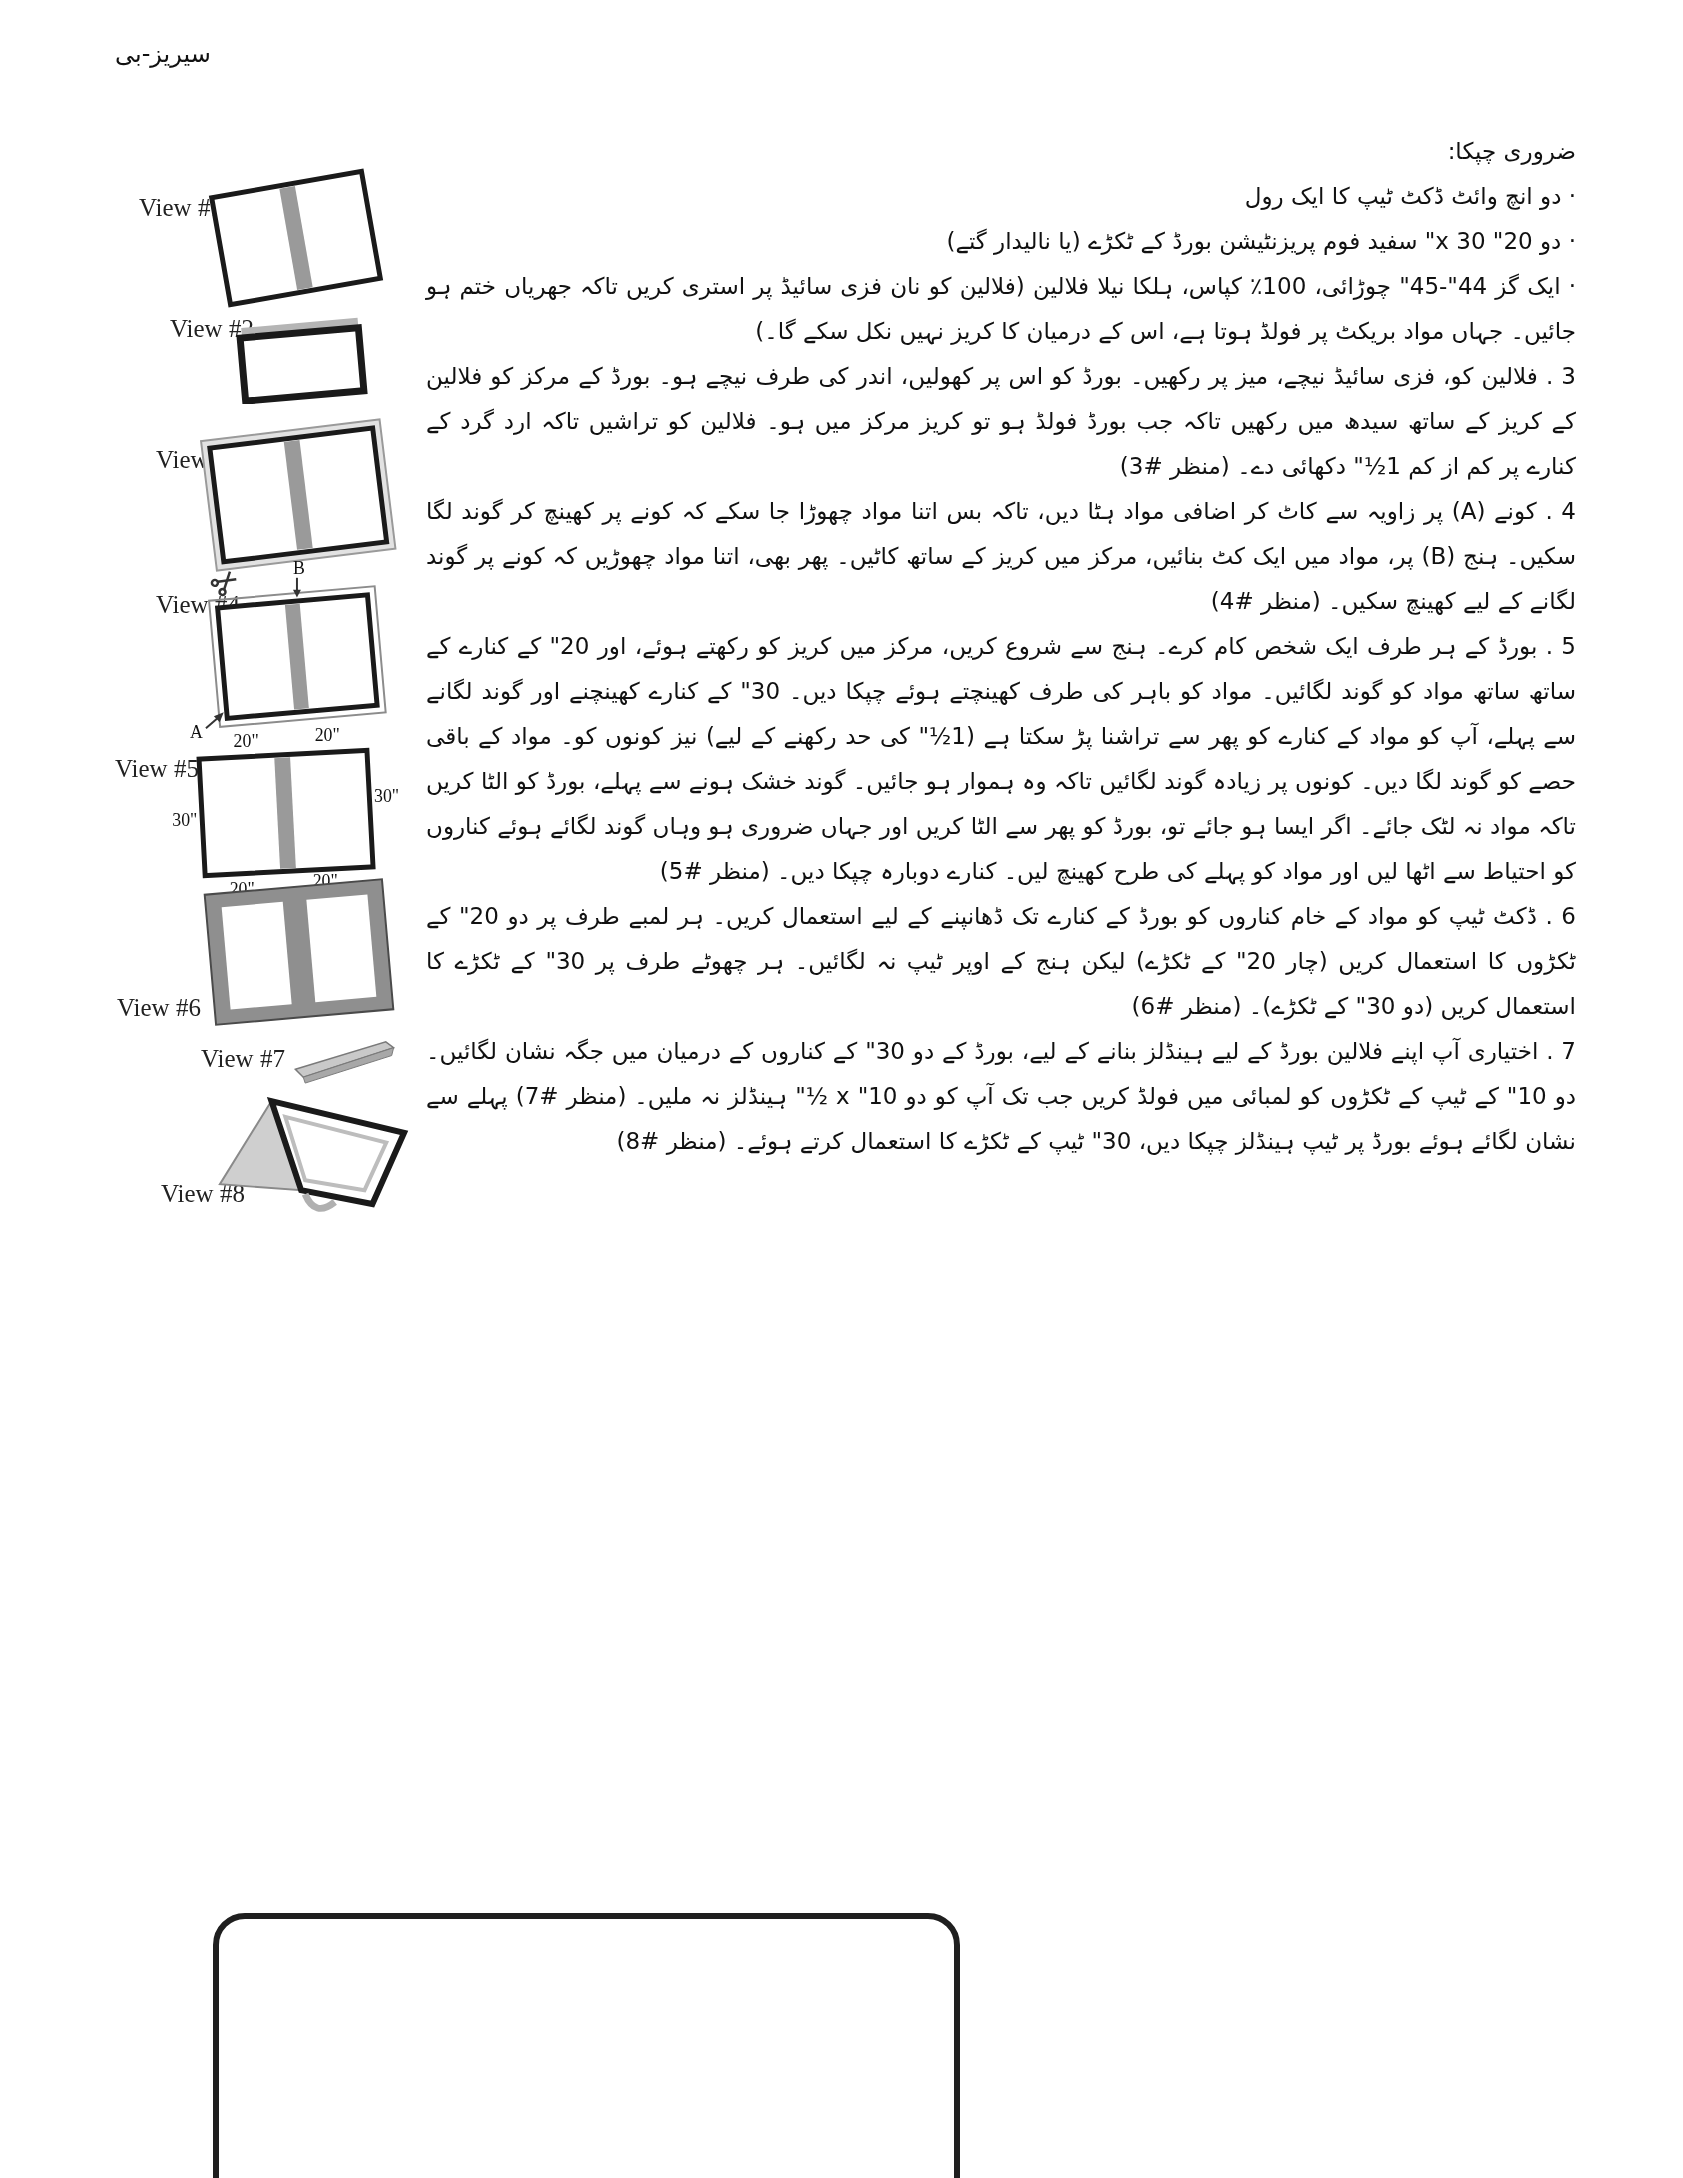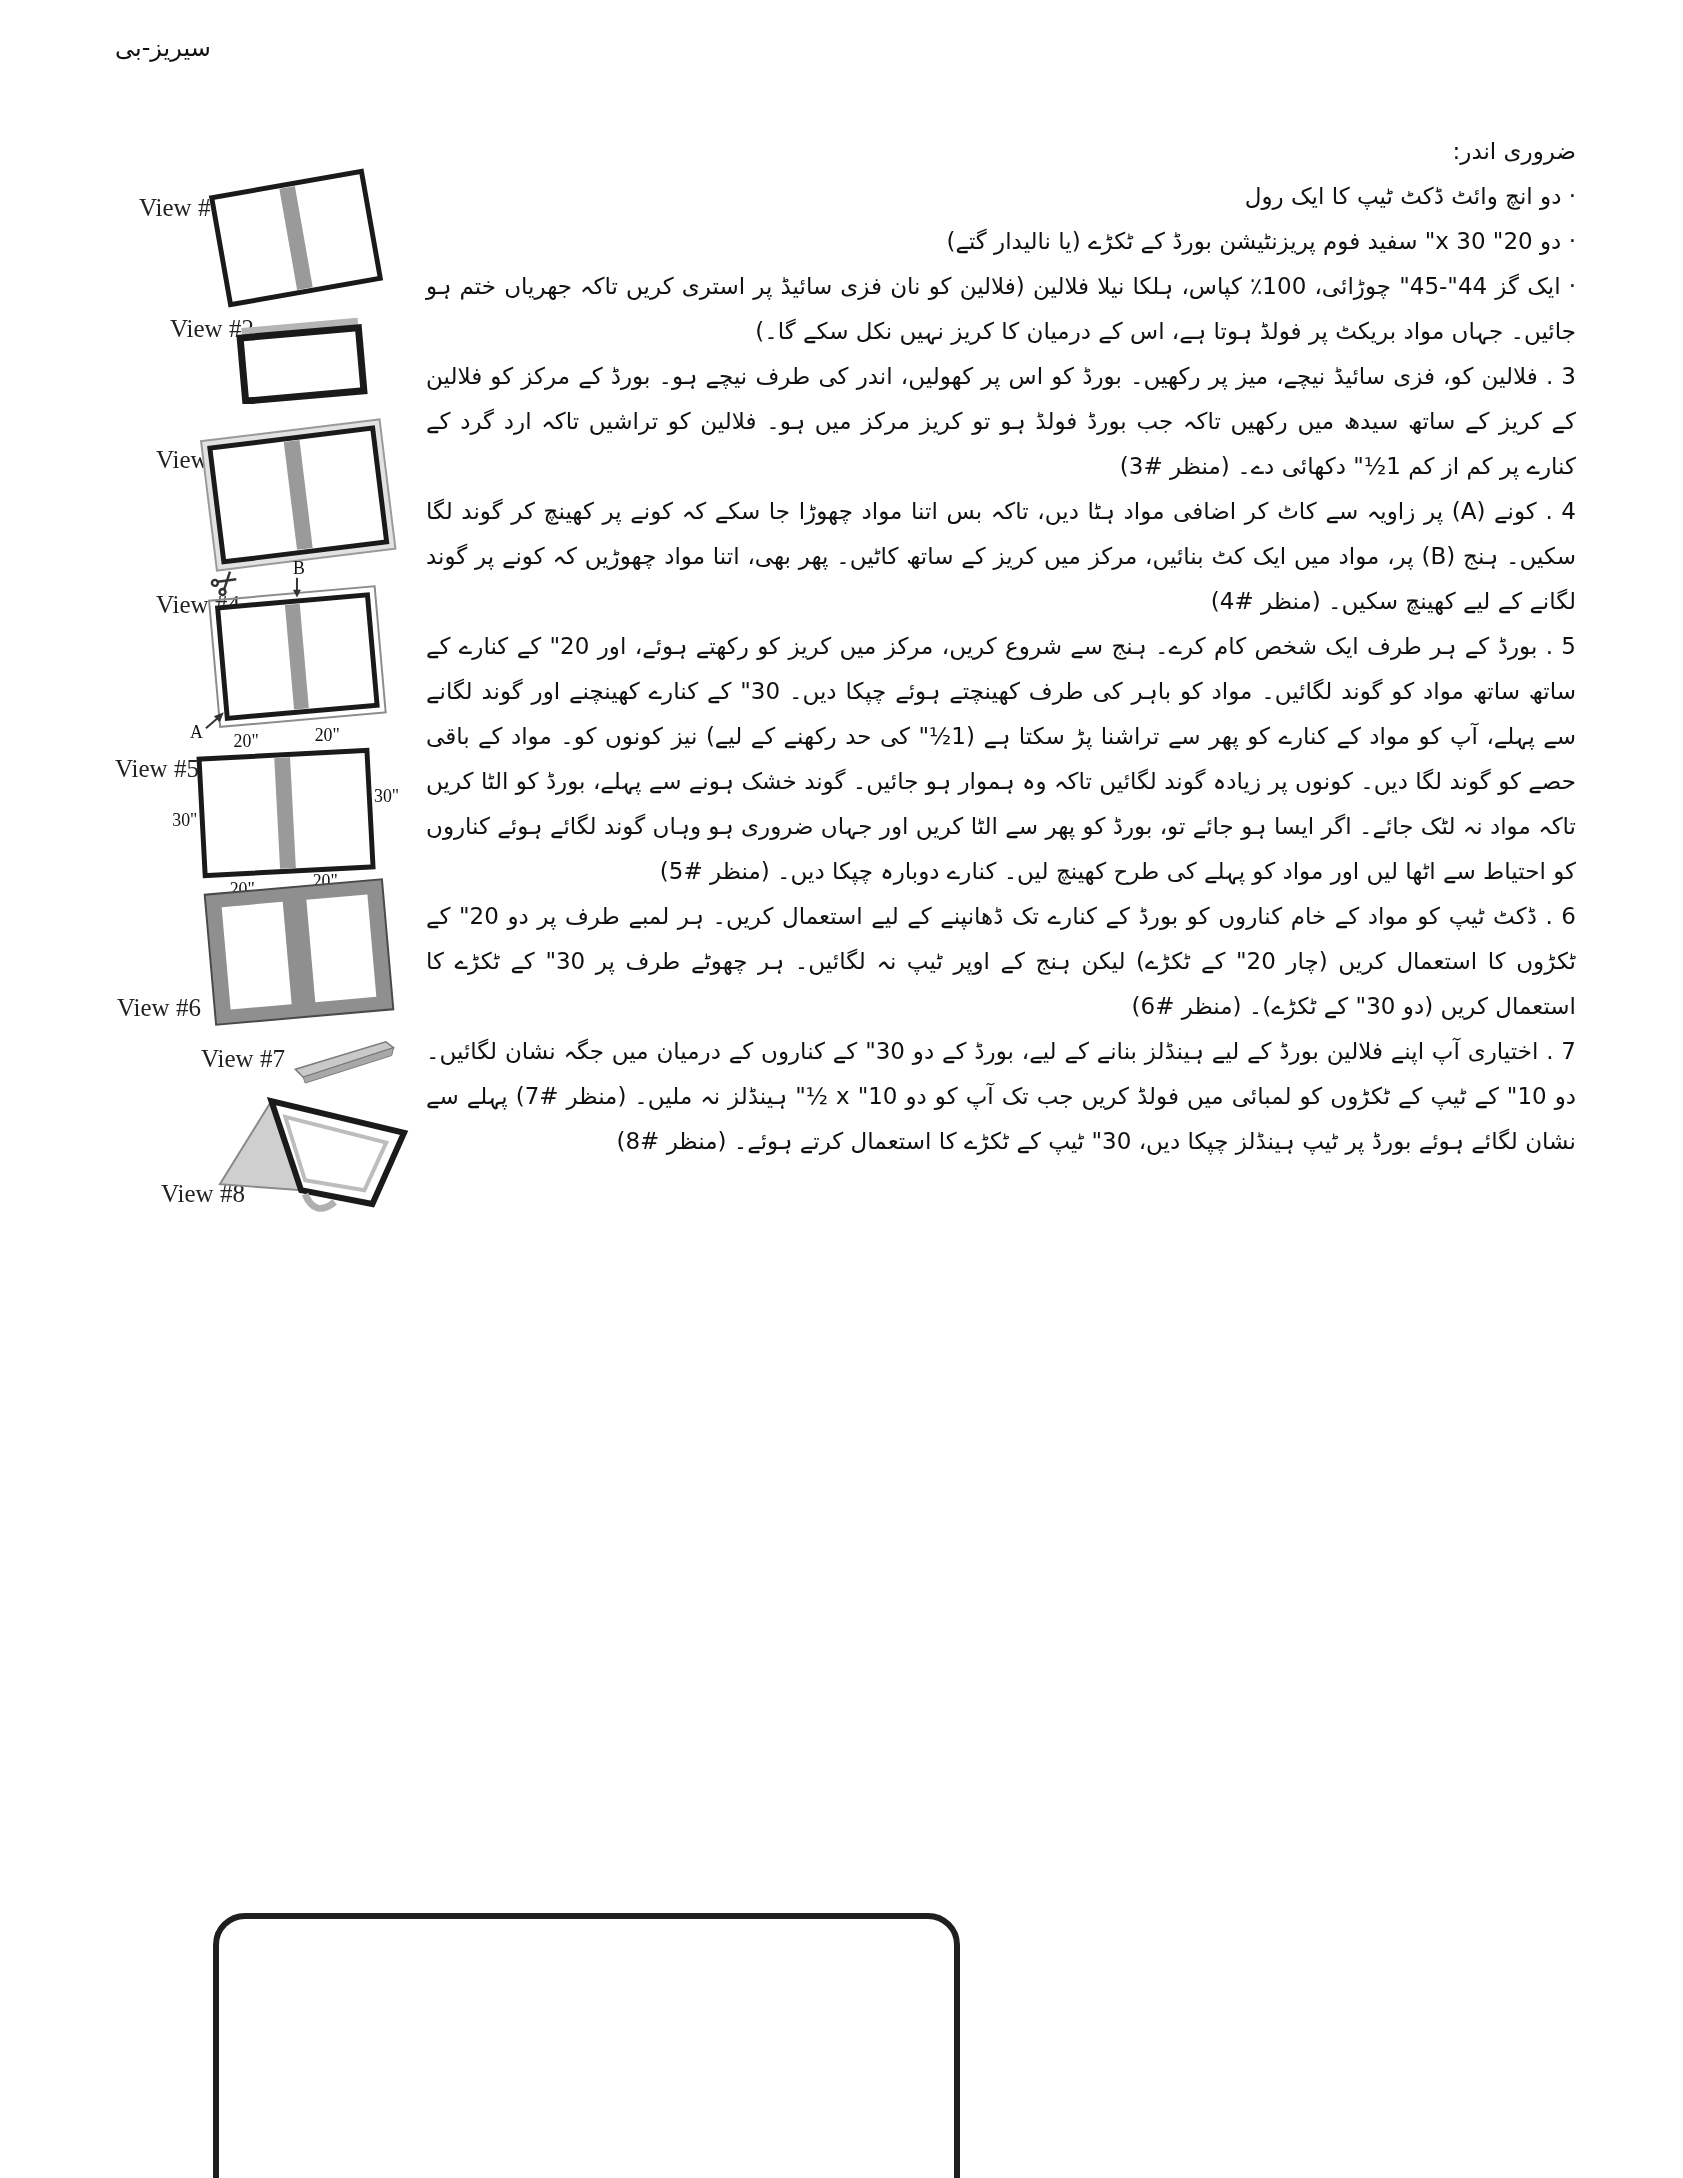--- a/index.html
+++ b/index.html
@@ -2,21 +2,21 @@
 <html lang="ur"><head>
 <meta charset="utf-8">
 <style>
   html,body{margin:0;padding:0;}
   body{
     width:1683px;height:2178px;position:relative;overflow:hidden;
     background:#ffffff;color:#111;
     font-family:"DejaVu Sans",sans-serif;
   }
   .series-label{
-    position:absolute;top:34px;left:115px;
+    position:absolute;top:40px;left:115px;
     font-size:24px;direction:rtl;color:#111;
   }
   
   .view-label{
     position:absolute;
     font-family:"Liberation Serif",serif;
     font-size:25px;color:#222;white-space:nowrap;
   }
   .fig{position:absolute;}
   .fig text{font-family:"Liberation Serif",serif;font-size:18px;fill:#111;}
@@ -116,21 +116,21 @@
 
 <div class="view-label" style="top:1180px;left:161px">View #8</div>
 <svg class="fig" style="top:1089px;left:210px" width="202" height="137" viewBox="0 0 204 138">
   <polygon points="62,12 10,96 92,102" fill="#cfcfcf" stroke="#8a8a8a" stroke-width="2"></polygon>
   <polygon points="62,12 196,44 164,116 92,102" fill="#ffffff" stroke="#1a1a1a" stroke-width="6"></polygon>
   <polygon points="76,28 178,54 156,102 96,92" fill="none" stroke="#bdbdbd" stroke-width="4"></polygon>
   <path d="M 96 106 q 10 24 30 8" fill="none" stroke="#b0b0b0" stroke-width="7"></path>
 </svg>
 
 <div class="text-col">
-  <p class="heading">ضروری اندر:</p>
+  <p class="heading">ضروری چپکا:</p>
   <p>·  دو انچ وائٹ ڈکٹ ٹیپ کا ایک رول</p>
   <p>·  دو 20" x 30" سفید فوم پریزنٹیشن بورڈ کے ٹکڑے (یا نالیدار گتے)</p>
   <p>·  ایک گز 44"-45" چوڑائی، 100٪ کپاس، ہلکا نیلا فلالین (فلالین کو نان فزی سائیڈ پر استری کریں تاکہ جھریاں ختم ہو جائیں۔ جہاں مواد بریکٹ پر فولڈ ہوتا ہے، اس کے درمیان کا کریز نہیں نکل سکے گا۔)</p>
   <p>3 . فلالین کو، فزی سائیڈ نیچے، میز پر رکھیں۔ بورڈ کو اس پر کھولیں، اندر کی طرف نیچے ہو۔ بورڈ کے مرکز کو فلالین کے کریز کے ساتھ سیدھ میں رکھیں تاکہ جب بورڈ فولڈ ہو تو کریز مرکز میں ہو۔ فلالین کو تراشیں تاکہ ارد گرد کے کنارے پر کم از کم 1½" دکھائی دے۔ (منظر #3)</p>
   <p>4 . کونے (A) پر زاویہ سے کاٹ کر اضافی مواد ہٹا دیں، تاکہ بس اتنا مواد چھوڑا جا سکے کہ کونے پر کھینچ کر گوند لگا سکیں۔ ہنج (B) پر، مواد میں ایک کٹ بنائیں، مرکز میں کریز کے ساتھ کاٹیں۔ پھر بھی، اتنا مواد چھوڑیں کہ کونے پر گوند لگانے کے لیے کھینچ سکیں۔ (منظر #4)</p>
   <p>5 . بورڈ کے ہر طرف ایک شخص کام کرے۔ ہنج سے شروع کریں، مرکز میں کریز کو رکھتے ہوئے، اور 20" کے کنارے کے ساتھ ساتھ مواد کو گوند لگائیں۔ مواد کو باہر کی طرف کھینچتے ہوئے چپکا دیں۔ 30" کے کنارے کھینچنے اور گوند لگانے سے پہلے، آپ کو مواد کے کنارے کو پھر سے تراشنا پڑ سکتا ہے (1½" کی حد رکھنے کے لیے) نیز کونوں کو۔ مواد کے باقی حصے کو گوند لگا دیں۔ کونوں پر زیادہ گوند لگائیں تاکہ وہ ہموار ہو جائیں۔ گوند خشک ہونے سے پہلے، بورڈ کو الٹا کریں تاکہ مواد نہ لٹک جائے۔ اگر ایسا ہو جائے تو، بورڈ کو پھر سے الٹا کریں اور جہاں ضروری ہو وہاں گوند لگائے ہوئے کناروں کو احتیاط سے اٹھا لیں اور مواد کو پہلے کی طرح کھینچ لیں۔ کنارے دوبارہ چپکا دیں۔ (منظر #5)</p>
   <p>6 . ڈکٹ ٹیپ کو مواد کے خام کناروں کو بورڈ کے کنارے تک ڈھانپنے کے لیے استعمال کریں۔ ہر لمبے طرف پر دو 20" کے ٹکڑوں کا استعمال کریں (چار 20" کے ٹکڑے) لیکن ہنج کے اوپر ٹیپ نہ لگائیں۔ ہر چھوٹے طرف پر 30" کے ٹکڑے کا استعمال کریں (دو 30" کے ٹکڑے)۔ (منظر #6)</p>
   <p>7 . اختیاری آپ اپنے فلالین بورڈ کے لیے ہینڈلز بنانے کے لیے، بورڈ کے دو 30" کے کناروں کے درمیان میں جگہ نشان لگائیں۔ دو 10" کے ٹیپ کے ٹکڑوں کو لمبائی میں فولڈ کریں جب تک آپ کو دو 10" x ½" ہینڈلز نہ ملیں۔ (منظر #7) پہلے سے نشان لگائے ہوئے بورڈ پر ٹیپ ہینڈلز چپکا دیں، 30" ٹیپ کے ٹکڑے کا استعمال کرتے ہوئے۔ (منظر #8)</p>
 </div>
 

